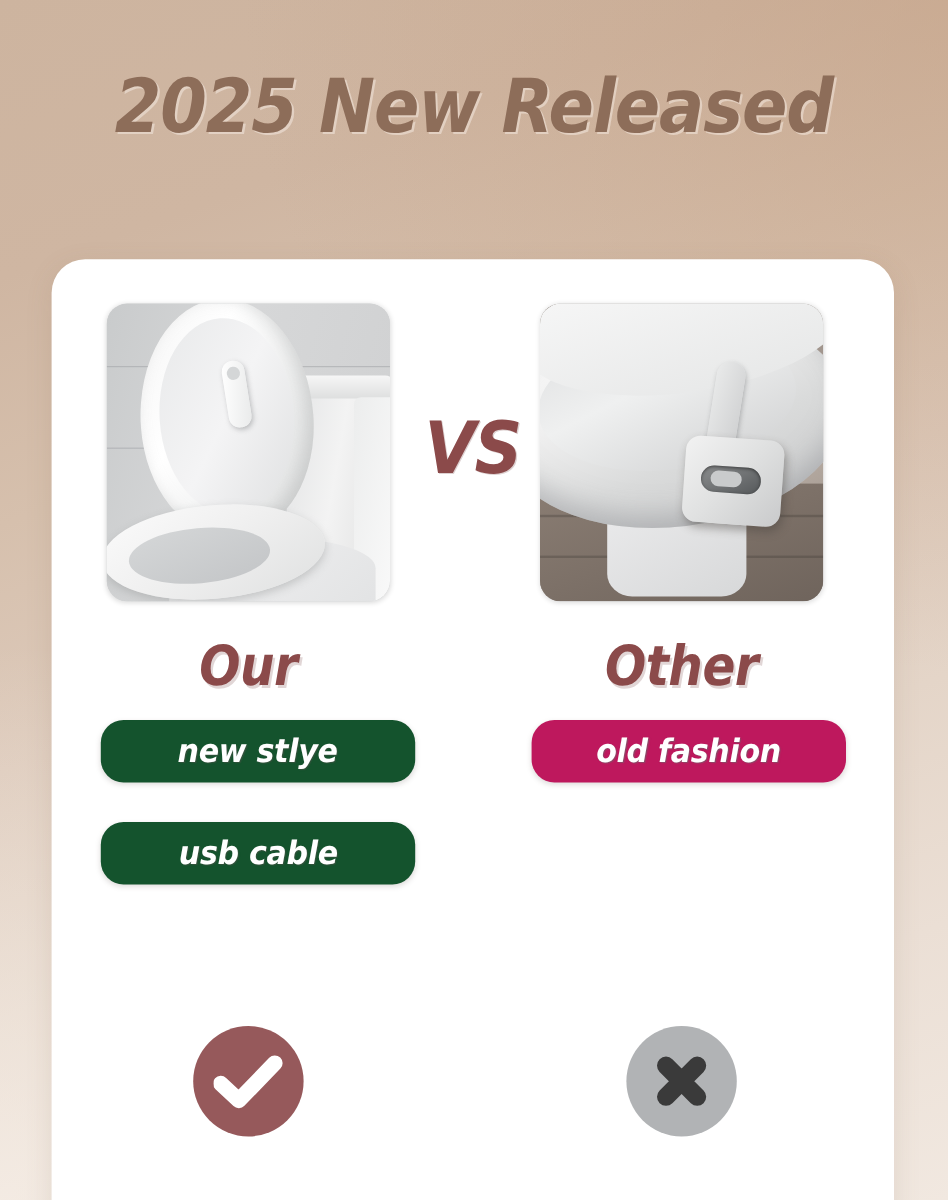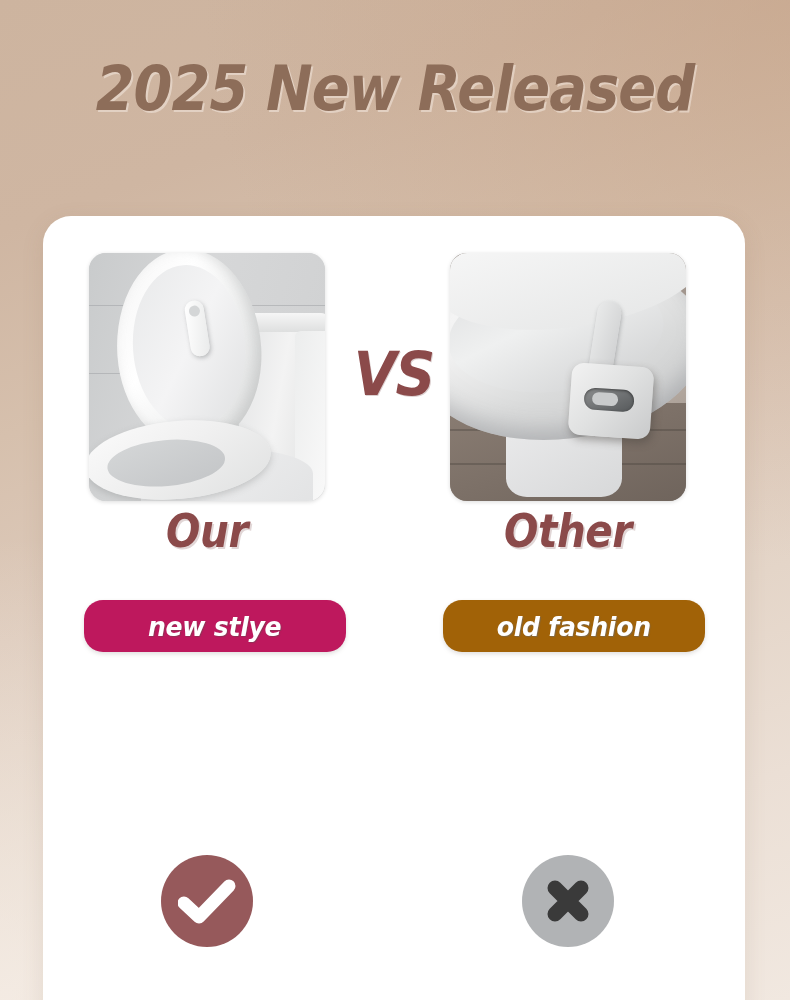--- a/index.html
+++ b/index.html
@@ -209,21 +209,21 @@
     font-size:60px;
     font-weight:bold;
     font-style:italic;
     color:#8b4a4a;
     transform:scaleX(0.92);
     letter-spacing:-1px;
     text-shadow:1px 1px 0 rgba(120,70,70,0.25);
   }
 
   
-  .heads{ position:absolute; left:0; top:288px; width:100%; height:62px; }
+  .heads{ position:absolute; left:0; top:312px; width:100%; height:62px; }
   .head{
     position:absolute; top:0;
     width:236px; text-align:center;
     font-family:"DejaVu Sans", sans-serif;
     font-size:46px;
     font-weight:bold;
     font-style:italic;
     color:#8b4a4a;
     transform:scaleX(0.88);
     letter-spacing:-0.5px;
@@ -241,22 +241,22 @@
   .pill{
     position:relative;
     height:52px;
     margin-bottom:33px;
     border-radius:19px;
     display:flex;
     align-items:center;
     justify-content:center;
     box-shadow:0 2px 4px rgba(120,110,105,0.22);
   }
-  .pill.maroon{ background:#be185d; }
-  .pill.gray  { background:#a16207; }
+  .pill.maroon{ background:#14532d; }
+  .pill.gray  { background:#be185d; }
 
   .pill-text{
     font-family:"DejaVu Sans", sans-serif;
     font-weight:bold;
     font-style:italic;
     color:#ffffff;
     font-size:27px;
     letter-spacing:-0.3px;
     white-space:nowrap;
     transform:scaleX(0.93);
@@ -337,20 +337,23 @@
     <div class="head left">Our</div>
     <div class="head right">Other</div>
   </div>
 
   <div class="pills">
 
     <div class="pill-col left">
       <div class="pill maroon">
         <span class="pill-text">new stlye</span>
       </div>
+      <div class="pill maroon">
+        <span class="pill-text">usb  cable</span>
+      </div>
     </div>
 
     <div class="pill-col right">
       <div class="pill gray">
         <span class="pill-text">old fashion</span>
       </div>
     </div>
   </div>
 
   <div class="marks">

